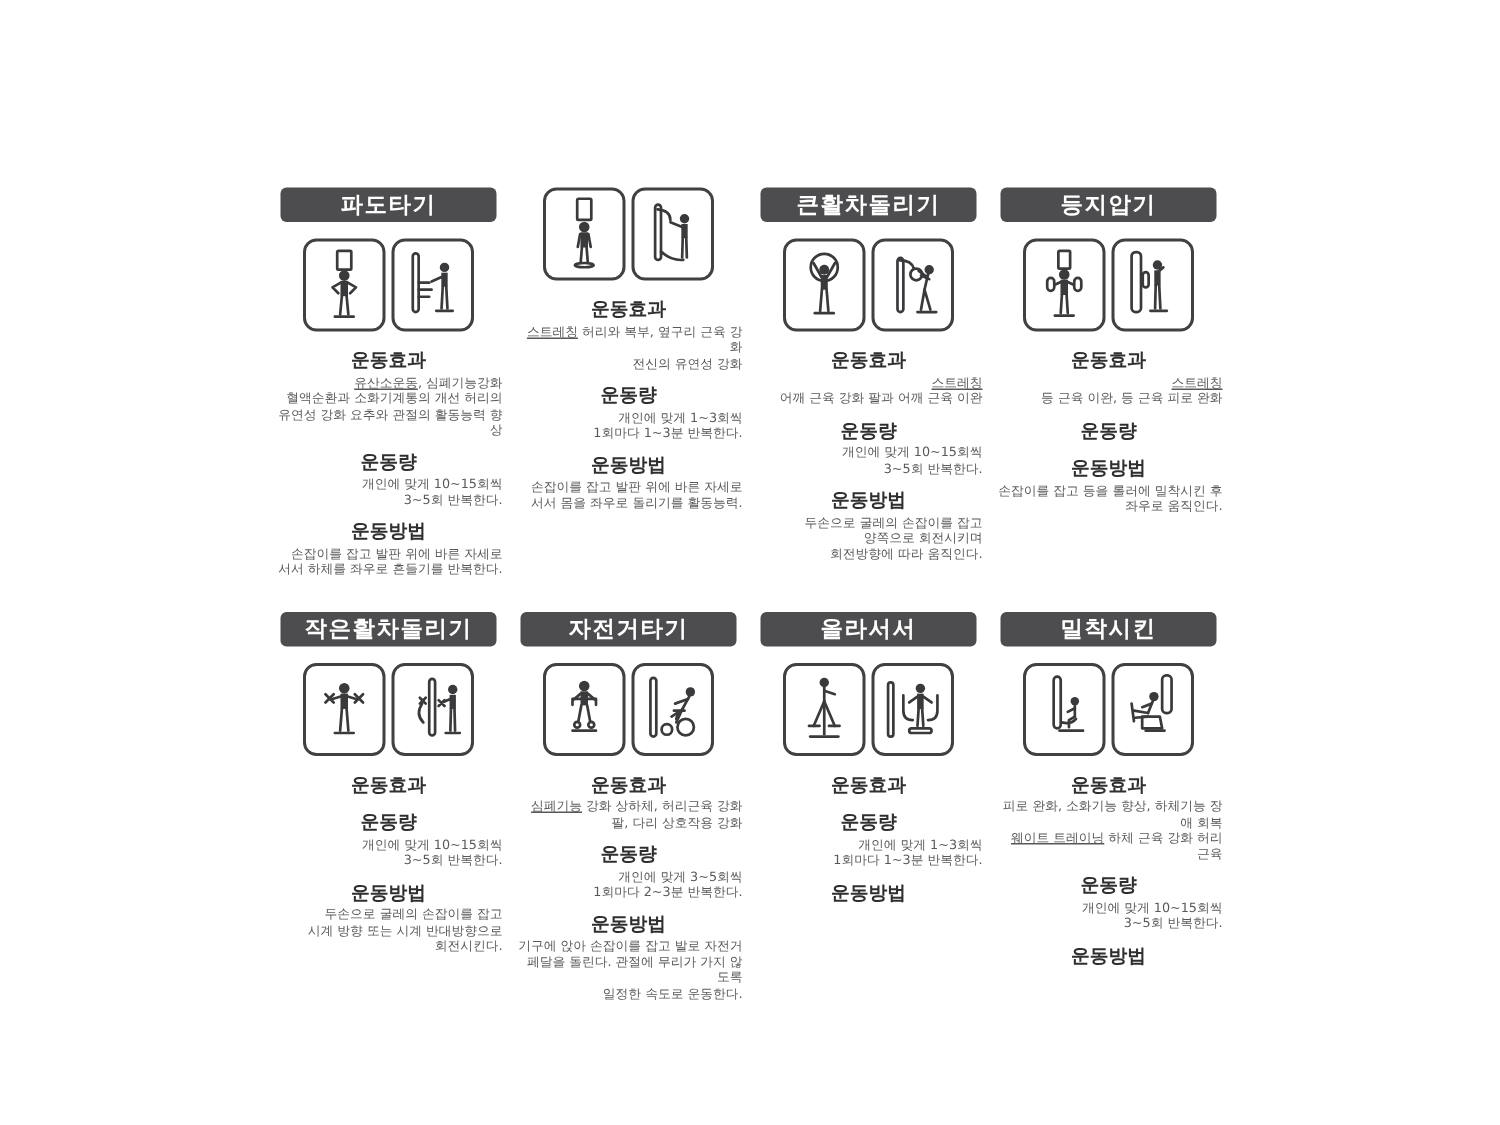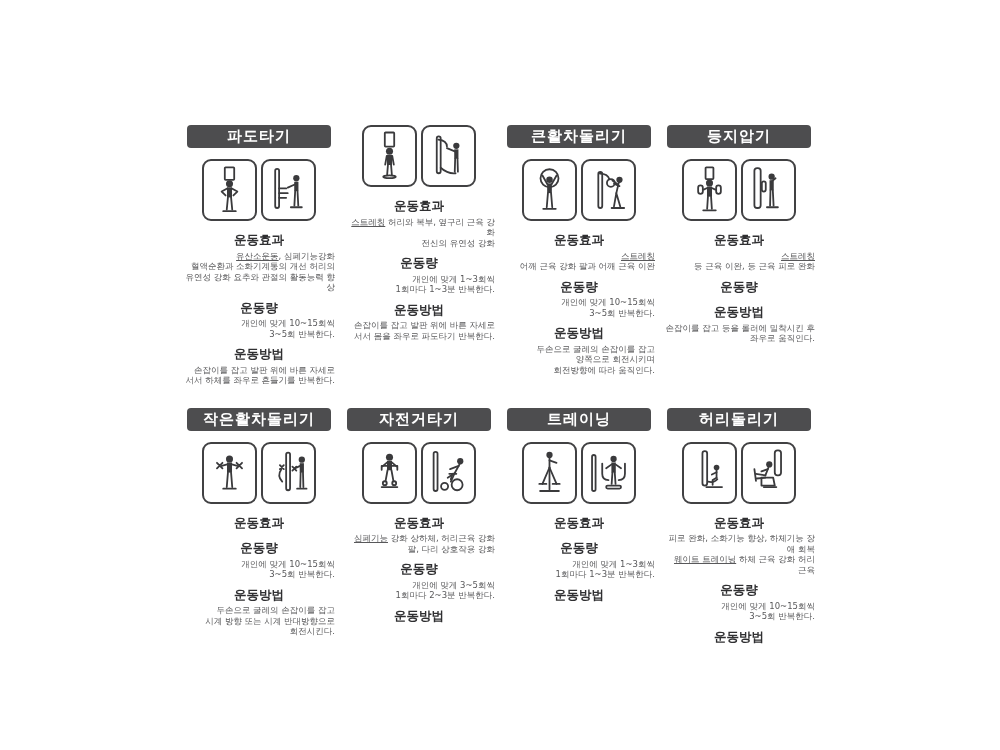--- a/index.html
+++ b/index.html
@@ -112,21 +112,21 @@
         <span class="line">전신의 유연성 강화</span>
       </p>
       <h3 class="sec">운동량</h3>
       <p class="desc">
         <span class="line">개인에 맞게 1~3회씩</span>
         <span class="line">1회마다 1~3분 반복한다.</span>
       </p>
       <h3 class="sec">운동방법</h3>
       <p class="desc">
         <span class="line">손잡이를 잡고 발판 위에 바른 자세로</span>
-        <span class="line">서서 몸을 좌우로 파도타기 반복한다.</span>
+        <span class="line">서서 몸을 좌우로 돌리기를 활동능력.</span>
       </p>
     </section>
 
     <section class="panel">
       <div class="title-bar">
         <span class="title-text">큰활차돌리기</span>
       </div>
       <div class="boxes">
         <div class="pic-box">
           <svg class="pic" viewBox="0 0 60 64">
@@ -289,25 +289,30 @@
       <p class="desc">
         <span class="line"><span class="kw">심폐기능</span><span> 강화 상하체, 허리근육 강화</span></span>
         <span class="line">팔, 다리 상호작용 강화</span>
       </p>
       <h3 class="sec">운동량</h3>
       <p class="desc">
         <span class="line">개인에 맞게 3~5회씩</span>
         <span class="line">1회마다 2~3분 반복한다.</span>
       </p>
       <h3 class="sec">운동방법</h3>
-    </section>
-
-    <section class="panel">
-      <div class="title-bar">
-        <span class="title-text">트레이닝</span>
+      <p class="desc">
+        <span class="line">기구에 앉아 손잡이를 잡고 발로 자전거</span>
+        <span class="line">페달을 돌린다. 관절에 무리가 가지 않도록</span>
+        <span class="line">일정한 속도로 운동한다.</span>
+      </p>
+    </section>
+
+    <section class="panel">
+      <div class="title-bar">
+        <span class="title-text">올라서서</span>
       </div>
       <div class="boxes">
         <div class="pic-box">
           <svg class="pic" viewBox="0 0 60 64">
             <circle class="f" cx="30" cy="9" r="4"></circle>
             <path d="M30,13 L30,25"></path>
             <path d="M30,16 L39,19"></path>
             <path d="M30,25 L21,46 M30,25 L39,46"></path>
             <path d="M17,46 h9 M34,46 h9"></path>
             <path d="M30,25 L30,53"></path>
@@ -331,21 +336,21 @@
       <h3 class="sec">운동량</h3>
       <p class="desc">
         <span class="line">개인에 맞게 1~3회씩</span>
         <span class="line">1회마다 1~3분 반복한다.</span>
       </p>
       <h3 class="sec">운동방법</h3>
     </section>
 
     <section class="panel">
       <div class="title-bar">
-        <span class="title-text">허리돌리기</span>
+        <span class="title-text">밀착시킨</span>
       </div>
       <div class="boxes">
         <div class="pic-box">
           <svg class="pic" viewBox="0 0 60 64">
             <rect x="21" y="4" width="6" height="44" rx="3"></rect>
             <circle class="f" cx="39" cy="25" r="3.6"></circle>
             <path d="M39,29 L39,38"></path>
             <path d="M39,31 L33,34"></path>
             <path d="M39,38 L34,41 L34,47"></path>
             <path d="M28,43 q8,2 12,-3"></path>

